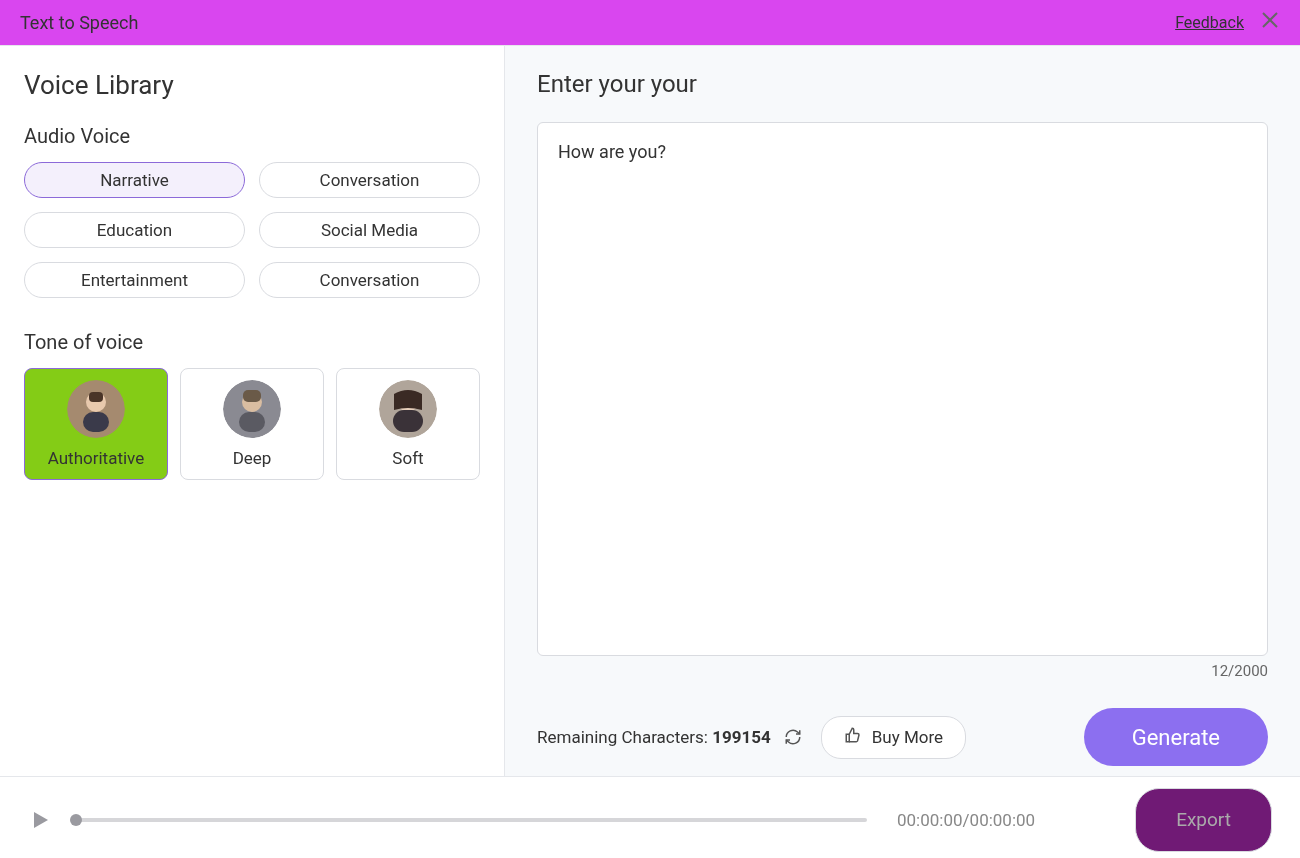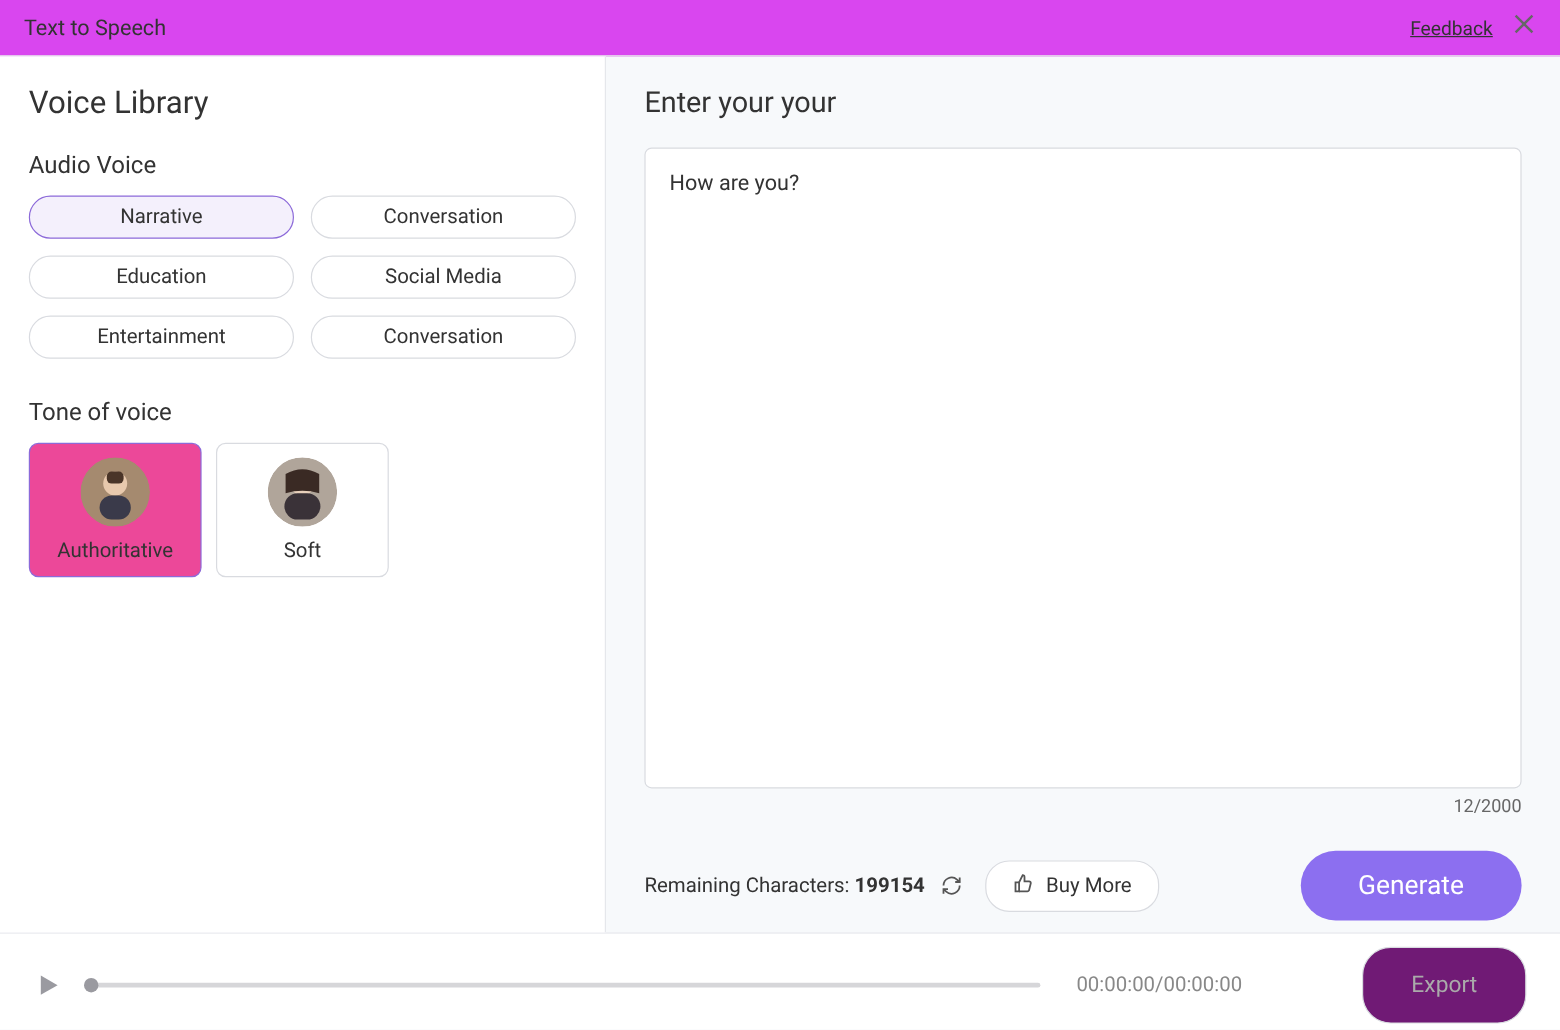--- a/index.html
+++ b/index.html
@@ -99,21 +99,21 @@
       justify-content: center;
       height: 112px;
       border: 1px solid #d9dbe0;
       border-radius: 8px;
       cursor: pointer;
       gap: 10px;
       background: #fff;
     }
     .tone-card.selected {
       border: 1.5px solid #8c6ad9;
-      background: #ec4899;
+      background: #84cc16;
     }
     .avatar {
       width: 58px;
       height: 58px;
       border-radius: 50%;
       display: flex;
       align-items: center;
       justify-content: center;
       overflow: hidden;
     }
@@ -295,20 +295,31 @@
       <div class="tone-card selected">
         <div class="avatar">
           <svg viewBox="0 0 58 58">
               <circle cx="29" cy="29" r="29" fill="#a58a6f"></circle>
               <circle cx="29" cy="22" r="10" fill="#e8c9ad"></circle>
               <rect x="16" y="32" width="26" height="20" rx="10" fill="#3a3a4a"></rect>
               <rect x="22" y="12" width="14" height="10" rx="4" fill="#4a3528"></rect>
             </svg>
         </div>
         <span class="tone-label">Authoritative</span>
+      </div>
+      <div class="tone-card">
+        <div class="avatar">
+          <svg viewBox="0 0 58 58">
+              <circle cx="29" cy="29" r="29" fill="#8a8a92"></circle>
+              <circle cx="29" cy="22" r="10" fill="#d9bda1"></circle>
+              <rect x="16" y="32" width="26" height="20" rx="10" fill="#5a5a62"></rect>
+              <rect x="20" y="10" width="18" height="12" rx="5" fill="#6a5a48"></rect>
+            </svg>
+        </div>
+        <span class="tone-label">Deep</span>
       </div>
       <div class="tone-card">
         <div class="avatar">
           <svg viewBox="0 0 58 58">
               <circle cx="29" cy="29" r="29" fill="#b0a59a"></circle>
               <circle cx="29" cy="22" r="10" fill="#e8d0bb"></circle>
               <rect x="14" y="30" width="30" height="22" rx="11" fill="#3a3238"></rect>
               <path d="M15 14 Q29 6 43 14 L43 30 Q29 26 15 30 Z" fill="#3a2a24"></path>
             </svg>
         </div>

